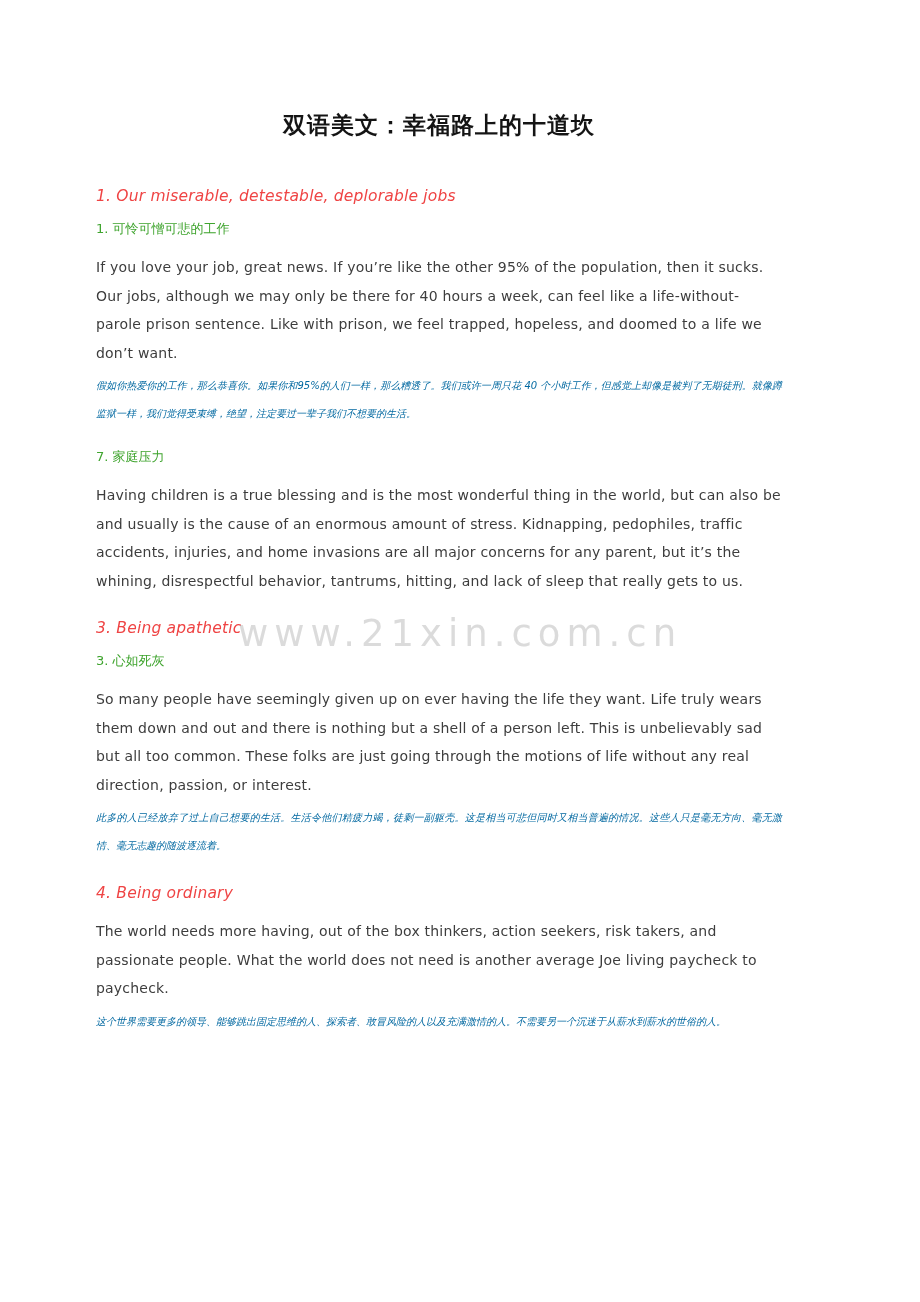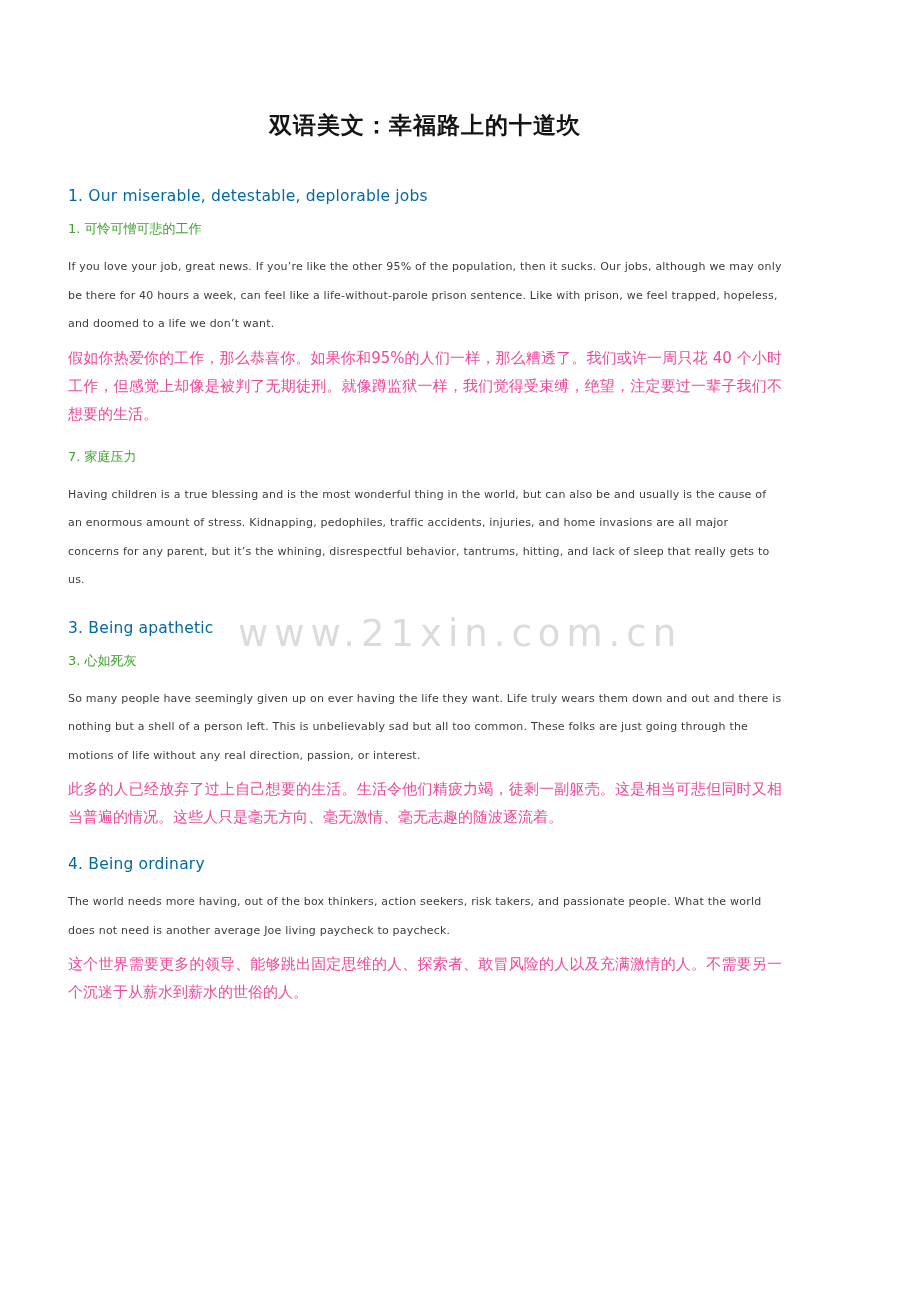--- a/index.html
+++ b/index.html
@@ -7,56 +7,58 @@
     width: 920px;
     height: 1302px;
     background: #ffffff;
     overflow: hidden;
     font-family: "DejaVu Sans", "Liberation Sans", sans-serif;
   }
   .page {
     position: relative;
     width: 920px;
     height: 1302px;
-    padding: 110px 138px 0 68px;
+    padding: 110px 138px 0 96px;
   }
   .doc-title {
     text-align: center;
     font-size: 23px;
     font-weight: bold;
     color: #141414;
     letter-spacing: 1px;
     margin-bottom: 46px;
   }
   .section { }
   .en-heading {
     font-size: 15.5px;
-    color: #0369a1;
+    color: #ef4444;
     margin: 24px 0 15px 0;
     letter-spacing: 0.2px;
+    font-style: italic;
   }
   .zh-heading {
     font-size: 13px;
     color: #3fa42e;
     margin: 0 0 15px 0;
   }
   .en-para {
-    font-size: 11px;
+    font-size: 14px;
     color: #3d3d3d;
     line-height: 28.5px;
     letter-spacing: 0.2px;
     margin: 0 0 5px 0;
     text-align: left;
   }
   .zh-para {
-    font-size: 15px;
-    color: #ec4899;
+    font-size: 10px;
+    color: #0369a1;
     line-height: 28px;
     margin: 0 0 20px 0;
     text-align: justify;
+    font-style: italic;
   }
   .watermark {
     position: absolute;
     top: 612px;
     left: 0;
     width: 920px;
     text-align: center;
     font-size: 37px;
     color: rgba(176, 176, 176, 0.45);
     letter-spacing: 6px;

